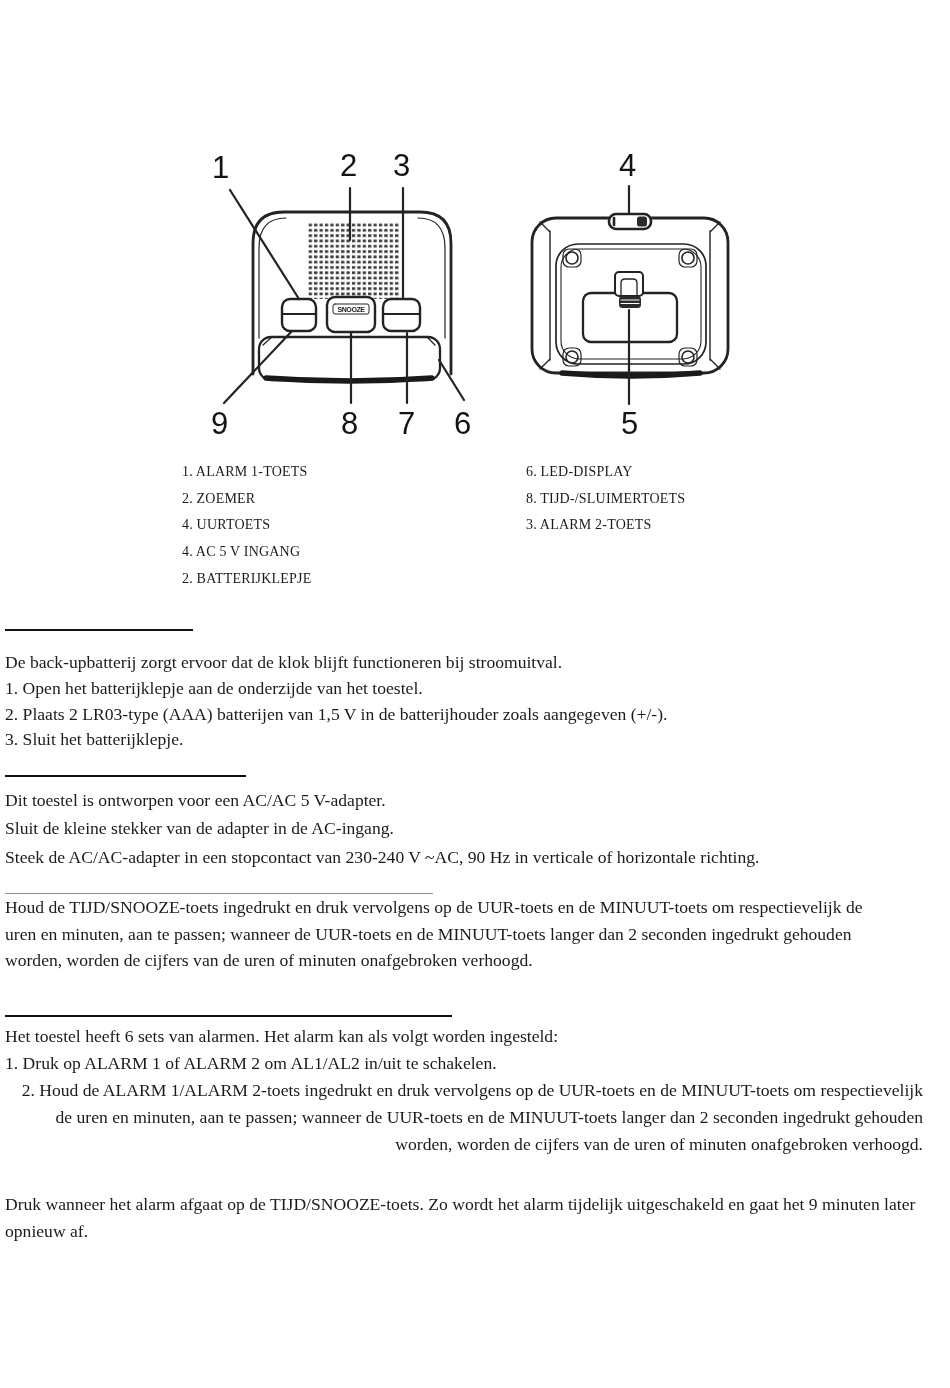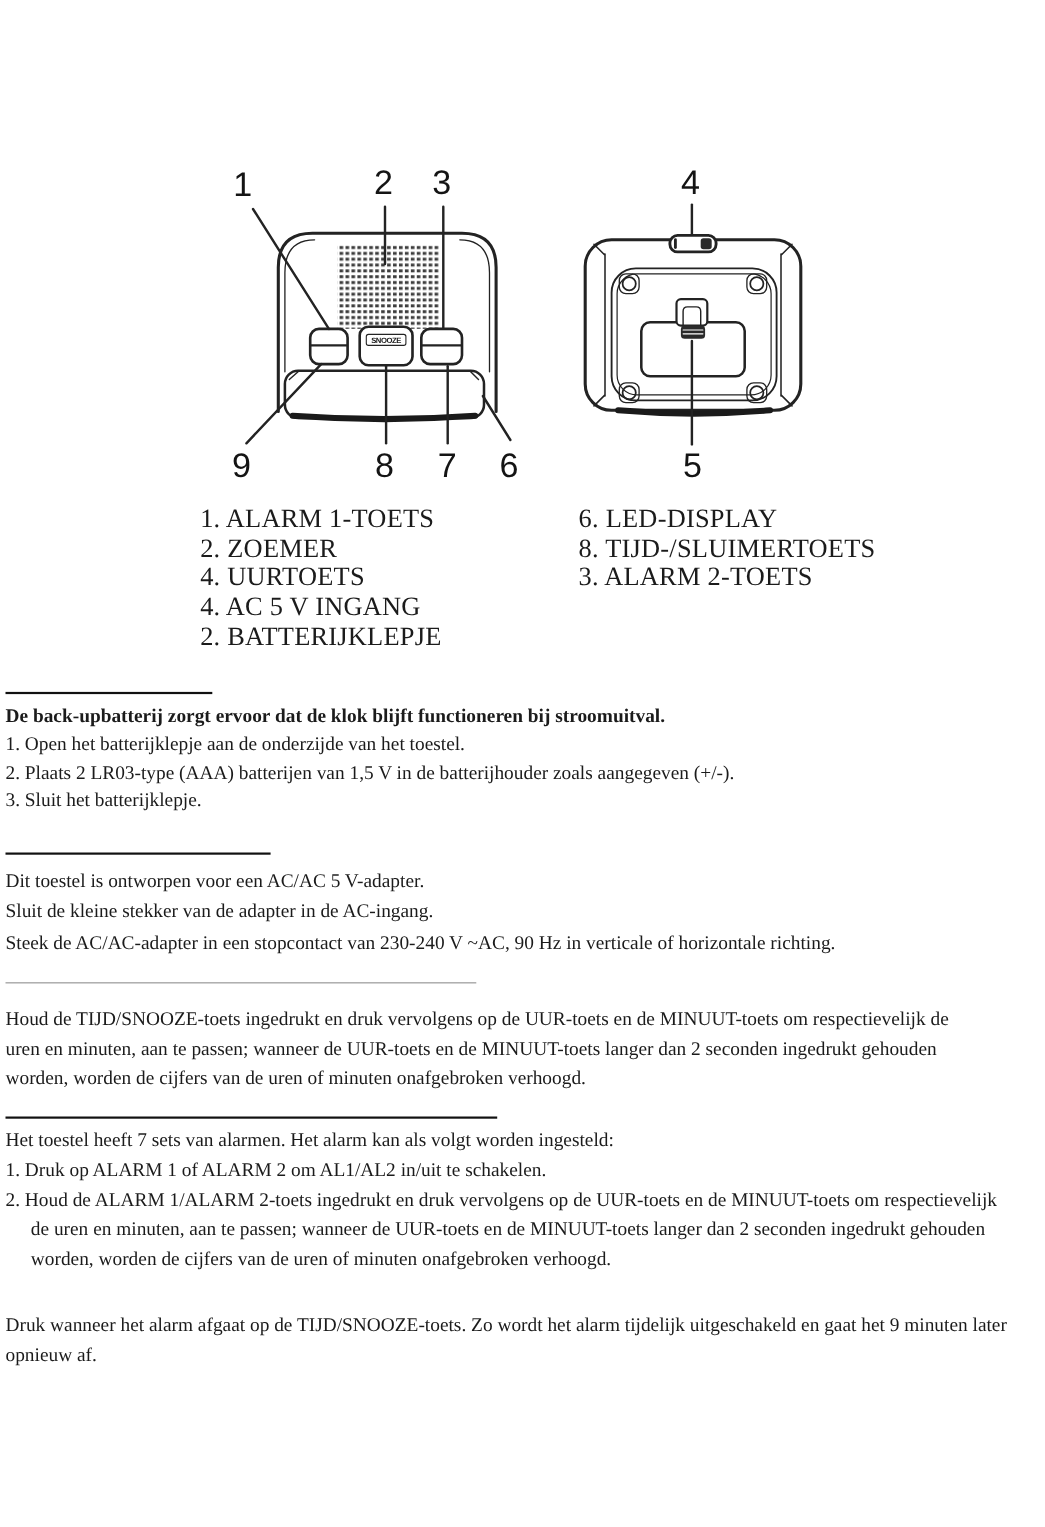--- a/index.html
+++ b/index.html
@@ -19,43 +19,43 @@
     position:absolute;
     font-family:"Liberation Sans", sans-serif;
     font-size:31px;
     line-height:31px;
     color:#141414;
   }
   
   .legend {
     position:absolute; top:459px; left:182px;
     display:flex;
-    font-size:24px;
+    font-size:14px;
     line-height:26.7px;
   }
   .legend-col-left { width:344px; }
   .legend-item { white-space:nowrap; letter-spacing:0.2px; }
   
   .sec { position:absolute; left:5px; width:941px; font-size:17.6px; }
   .rule { border:none; margin:0; padding:0; }
   .rule-black { border-top:2px solid #111; }
   .rule-gray  { border-top:1px solid #8f8f8f; }
   .sec p { margin:0; }
   .sec-battery { top:629px; }
   .sec-battery p { line-height:25.8px; }
-  .sec-battery .first { margin-top:7px;font-weight:bold; }
+  .sec-battery .first { margin-top:19px; }
   .sec-adapter { top:775px; }
   .sec-adapter p { line-height:28.3px; }
   .sec-adapter .first { margin-top:9px; }
   .sec-time { top:893px; }
-  .sec-time p { margin-top:19px; line-height:26.6px; max-width:870px; }
+  .sec-time p { margin-top:0; line-height:26.6px; max-width:870px; }
   .sec-alarm { top:1015px; }
   .sec-alarm p { line-height:26.9px; }
   .sec-alarm .first { margin-top:6px; }
-  .sec-alarm .hang { padding-left:23px; text-indent:-23px; max-width:895px; }
+  .sec-alarm .hang { padding-left:23px; text-indent:-23px; max-width:895px;text-align:right; }
   .sec-snooze { top:1191px; }
   .sec-snooze p { line-height:27px; max-width:934px; }
 </style>
 </head>
 <body>
 
 <div class="page">
 
   <div class="diagram-area">
     <svg width="950" height="455" viewBox="0 0 950 455">
@@ -191,21 +191,21 @@
     <p>Steek de AC/AC-adapter in een stopcontact van 230-240 V ~AC, 90 Hz in verticale of horizontale richting.</p>
   </div>
 
   <div class="sec sec-time">
     <hr class="rule rule-gray" style="width:428px;">
     <p>Houd de TIJD/SNOOZE-toets ingedrukt en druk vervolgens op de UUR-toets en de MINUUT-toets om respectievelijk de uren en minuten, aan te passen; wanneer de UUR-toets en de MINUUT-toets langer dan 2 seconden ingedrukt gehouden worden, worden de cijfers van de uren of minuten onafgebroken verhoogd.</p>
   </div>
 
   <div class="sec sec-alarm">
     <hr class="rule rule-black" style="width:447px;">
-    <p class="first">Het toestel heeft 7 sets van alarmen. Het alarm kan als volgt worden ingesteld:</p>
+    <p class="first">Het toestel heeft 6 sets van alarmen. Het alarm kan als volgt worden ingesteld:</p>
     <p>1. Druk op ALARM 1 of ALARM 2 om AL1/AL2 in/uit te schakelen.</p>
     <p class="hang">2. Houd de ALARM 1/ALARM 2-toets ingedrukt en druk vervolgens op de UUR-toets en de MINUUT-toets om respectievelijk de uren en minuten, aan te passen; wanneer de UUR-toets en de MINUUT-toets langer dan 2 seconden ingedrukt gehouden worden, worden de cijfers van de uren of minuten onafgebroken verhoogd.</p>
   </div>
 
   <div class="sec sec-snooze">
     <p>Druk wanneer het alarm afgaat op de TIJD/SNOOZE-toets. Zo wordt het alarm tijdelijk uitgeschakeld en gaat het 9 minuten later opnieuw af.</p>
   </div>
 
 </div>
 

